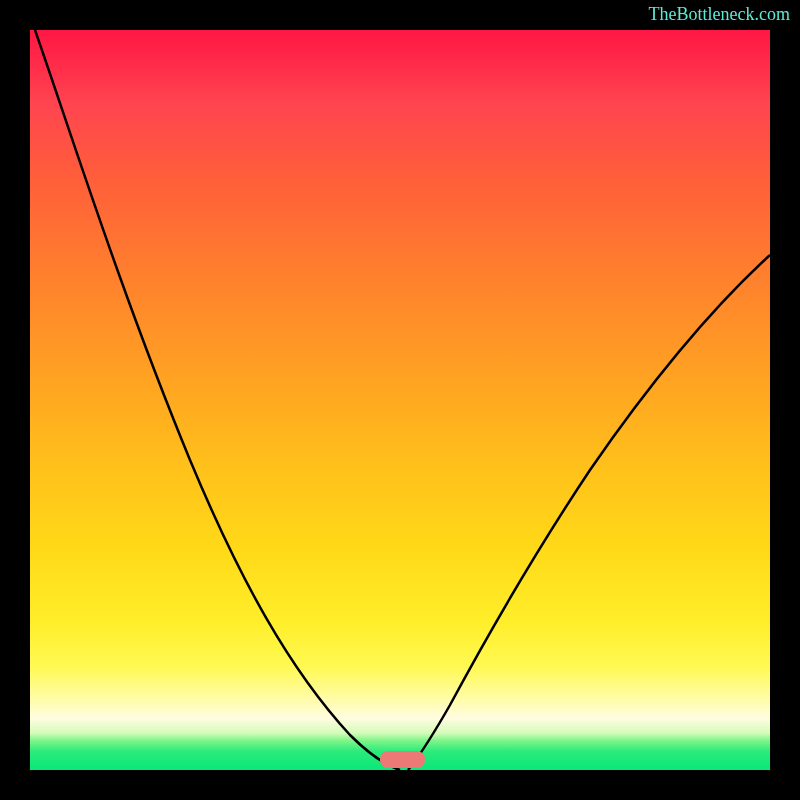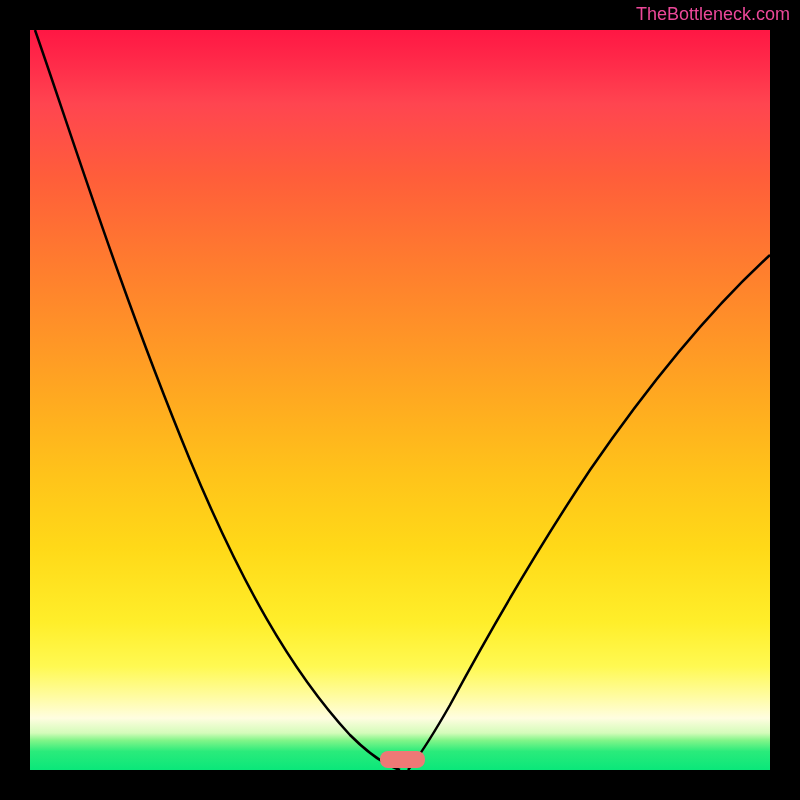--- a/index.html
+++ b/index.html
@@ -36,22 +36,22 @@
         #fffde0 93%,
         #d4fcba 95%,
         #81f589 96%,
         #2aeb7b 97.5%,
         #0ae77a 100%);
     }
     .watermark {
       position: absolute;
       top: 4px;
       right: 10px;
-      color: #ec4899;
-      font-family: Liberation Sans, sans-serif;
+      color: #5eead4;
+      font-family: Liberation Serif, serif;
       font-size: 18px;
       font-weight: normal;
       z-index: 10;
     }
     .pink-marker {
       position: absolute;
       bottom: 2px;
       left: 350px;
       width: 45px;
       height: 17px;

